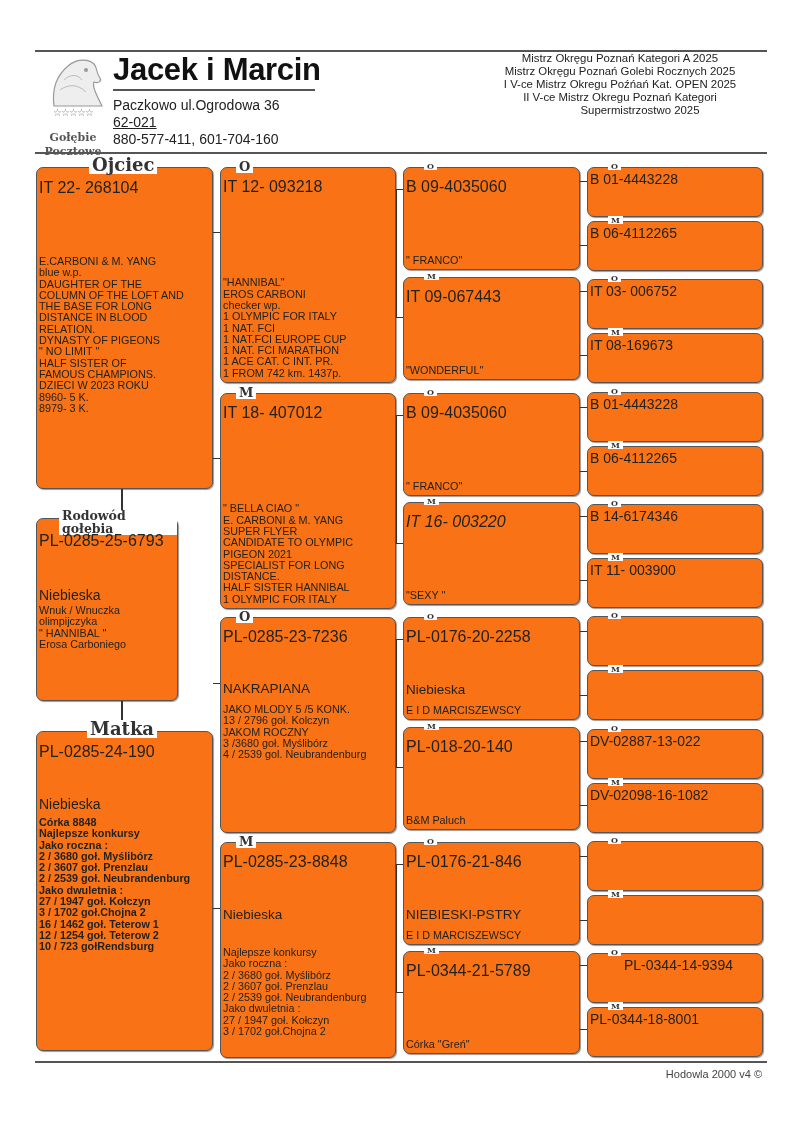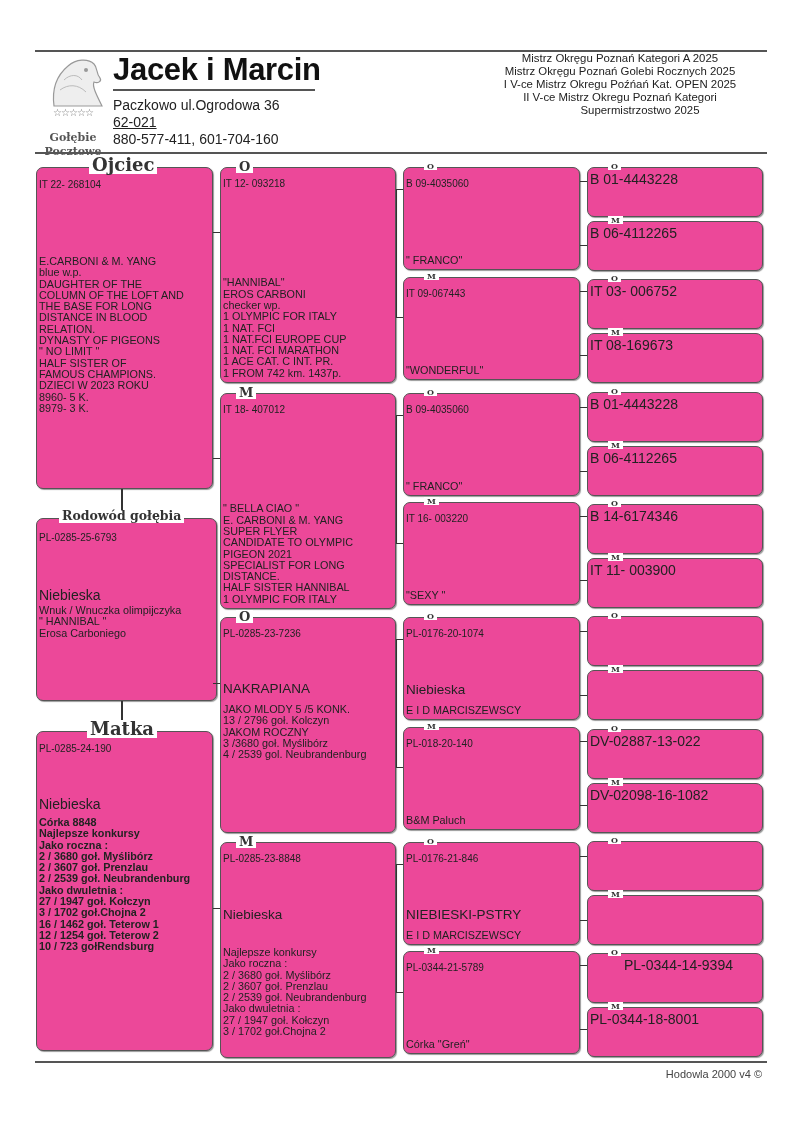--- a/index.html
+++ b/index.html
@@ -6,27 +6,27 @@
   body { width:800px; height:1131px; position:relative; font-family:"Liberation Sans", sans-serif; color:#222; overflow:hidden; }
   .hr { position:absolute; left:35px; width:732px; height:2px; background:#555; }
   .logo { position:absolute; left:36px; top:56px; width:74px; height:92px; }
   .logo .bird { position:absolute; left:10px; top:0; width:58px; height:52px; }
   .logo .stars { position:absolute; left:0; top:51px; width:74px; text-align:center; font-size:10px; color:#777; letter-spacing:-1px; }
   .logo .lt { position:absolute; left:0; width:74px; text-align:center; font-family:"DejaVu Serif", serif; font-weight:bold; font-size:11px; color:#555;margin-top:12px; }
   .title { position:absolute; left:113px; top:52px; font-size:31px; font-weight:bold; color:#111; letter-spacing:-0.3px; }
   .title-ul { position:absolute; left:113px; top:89px; width:202px; height:2px; background:#555; }
   .addr { position:absolute; left:113px; font-size:14px; color:#222; }
   .titles { position:absolute; left:470px; top:52px; width:300px; text-align:center; font-size:11.4px; line-height:13px; color:#222; }
-  .box { position:absolute; border:1.5px solid #555; border-radius:7px; background:#ec4899; box-shadow:1px 1px 1px #999; box-sizing:border-box; }
+  .box { position:absolute; border:1.5px solid #555; border-radius:7px; background:#f97316; box-shadow:1px 1px 1px #999; box-sizing:border-box; }
   .legend { position:absolute; background:#fff; font-family:"DejaVu Serif", serif; font-weight:bold; color:#333; padding:0 3px; line-height:1; }
   .legend.big { font-size:18px; top:-12px; }
   .legend.mid { font-size:12.5px; top:-9px; }
   .legend.sm { font-size:13px; top:-8px; }
   .legend.xs { font-size:8px; top:-6px; }
-  .ring { position:absolute; left:2px; font-size:10px; color:#222; white-space:nowrap; }
+  .ring { position:absolute; left:2px; font-size:16px; color:#222; white-space:nowrap; }
   .ring.s { font-size:14px; }
   .color { position:absolute; left:2px; font-size:13.5px; color:#222; }
   .notes { position:absolute; left:2px; right:2px; font-size:10.8px; line-height:11.3px; color:#222; white-space:pre-line; }
   .vl { position:absolute; width:1.5px; background:#333; }
   .footer { position:absolute; right:38px; top:1068px; font-size:11px; color:#444; }
 </style>
 </head>
 <body>
 
 <div class="hr" style="top:50px;"></div>
@@ -72,21 +72,21 @@
 DYNASTY OF PIGEONS
 " NO LIMIT "
 HALF SISTER OF
 FAMOUS CHAMPIONS.
 DZIECI W 2023 ROKU
 8960- 5 K.
 8979- 3 K.</div>
 </div>
 <div class="vl" style="left:121px;top:489px;height:22px;"></div>
 
-<div class="box" style="left:36px;top:518px;width:181px;height:183px;">
+<div class="box" style="left:36px;top:518px;width:142px;height:183px;">
   <span class="legend mid" style="left:22px;">Rodowód gołębia</span>
   <div class="ring" style="top:13px;">PL-0285-25-6793</div>
   <div class="color" style="top:68px;font-size:14px;">Niebieska</div>
   <div class="notes" style="top:86px;">Wnuk / Wnuczka olimpijczyka
  " HANNIBAL "
 Erosa Carboniego</div>
 </div>
 <div class="vl" style="left:121px;top:701px;height:22px;"></div>
 
 <div class="box" style="left:36px;top:731px;width:177px;height:320px;">
@@ -190,28 +190,28 @@
     <div class="vl" style="left: 580px; top: 355px; height: 1px; width: 7px;"></div>
     <div class="box" style="left: 403px; top: 393px; width: 177px; height: 103px;">
       <span class="legend xs" style="left: 20px;">O</span>
       <div class="ring" style="top: 10px;">B  09-4035060</div>
       <div class="notes" style="bottom: 3px;">  " FRANCO"</div>
     </div>
     <div class="vl" style="left: 580px; top: 407px; height: 1px; width: 7px;"></div>
     <div class="vl" style="left: 580px; top: 471px; height: 1px; width: 7px;"></div>
     <div class="box" style="left: 403px; top: 502px; width: 177px; height: 103px;">
       <span class="legend xs" style="left: 20px;">M</span>
-      <div class="ring" style="top: 10px;">IT  16- 003220</div>
+      <div class="ring" style="top: 10px; font-style: italic;">IT  16- 003220</div>
       <div class="notes" style="bottom: 3px;">   "SEXY "</div>
     </div>
     <div class="vl" style="left: 580px; top: 516px; height: 1px; width: 7px;"></div>
     <div class="vl" style="left: 580px; top: 580px; height: 1px; width: 7px;"></div>
     <div class="box" style="left: 403px; top: 617px; width: 177px; height: 103px;">
       <span class="legend xs" style="left: 20px;">O</span>
-      <div class="ring" style="top: 10px;">PL-0176-20-1074</div>
+      <div class="ring" style="top: 10px;">PL-0176-20-2258</div>
       <div class="color" style="top: 64px;">Niebieska</div>
       <div class="notes" style="bottom: 3px;">E I D MARCISZEWSCY</div>
     </div>
     <div class="vl" style="left: 580px; top: 631px; height: 1px; width: 7px;"></div>
     <div class="vl" style="left: 580px; top: 695px; height: 1px; width: 7px;"></div>
     <div class="box" style="left: 403px; top: 727px; width: 177px; height: 103px;">
       <span class="legend xs" style="left: 20px;">M</span>
       <div class="ring" style="top: 10px;">PL-018-20-140</div>
       <div class="notes" style="bottom: 3px;">B&amp;M Paluch</div>
     </div>

